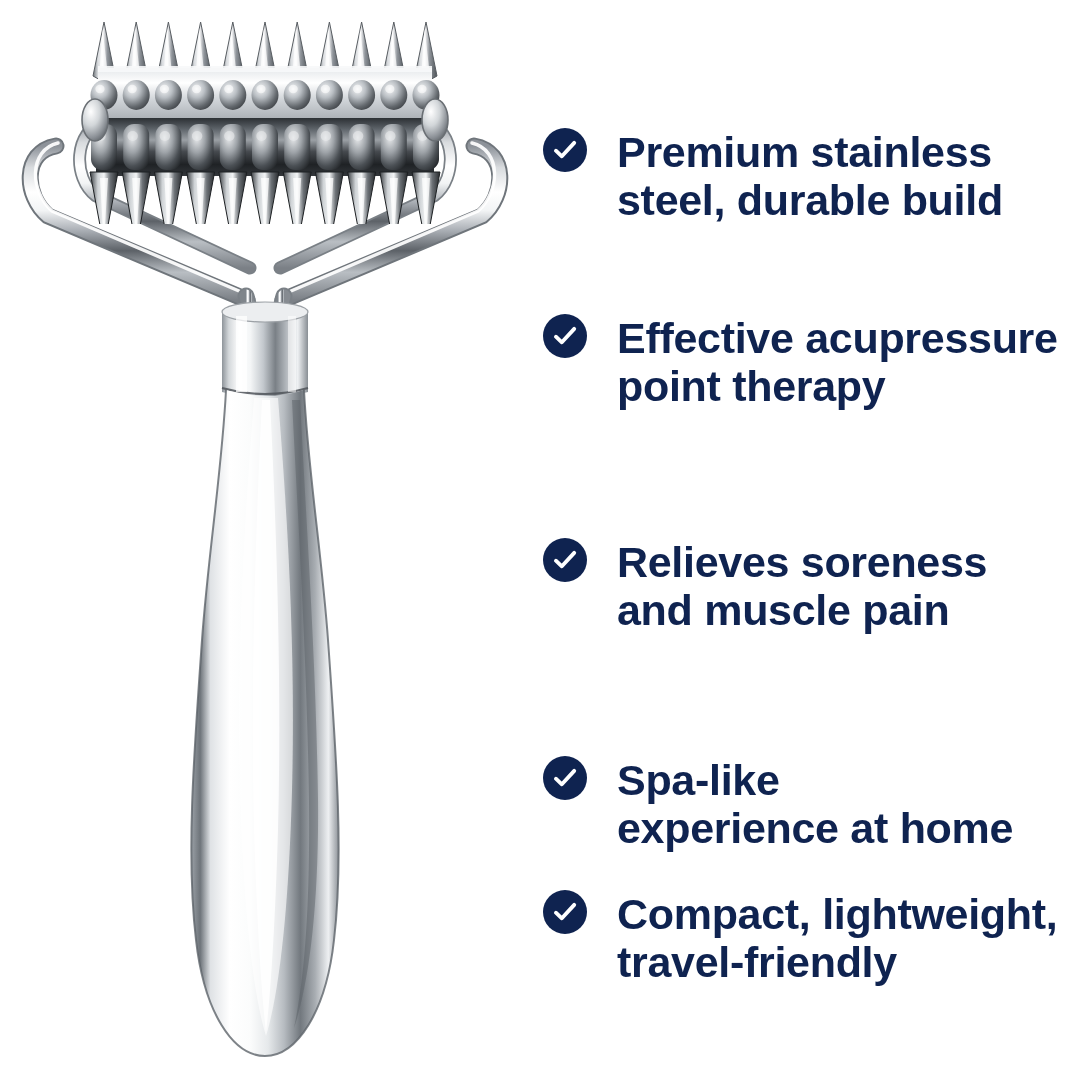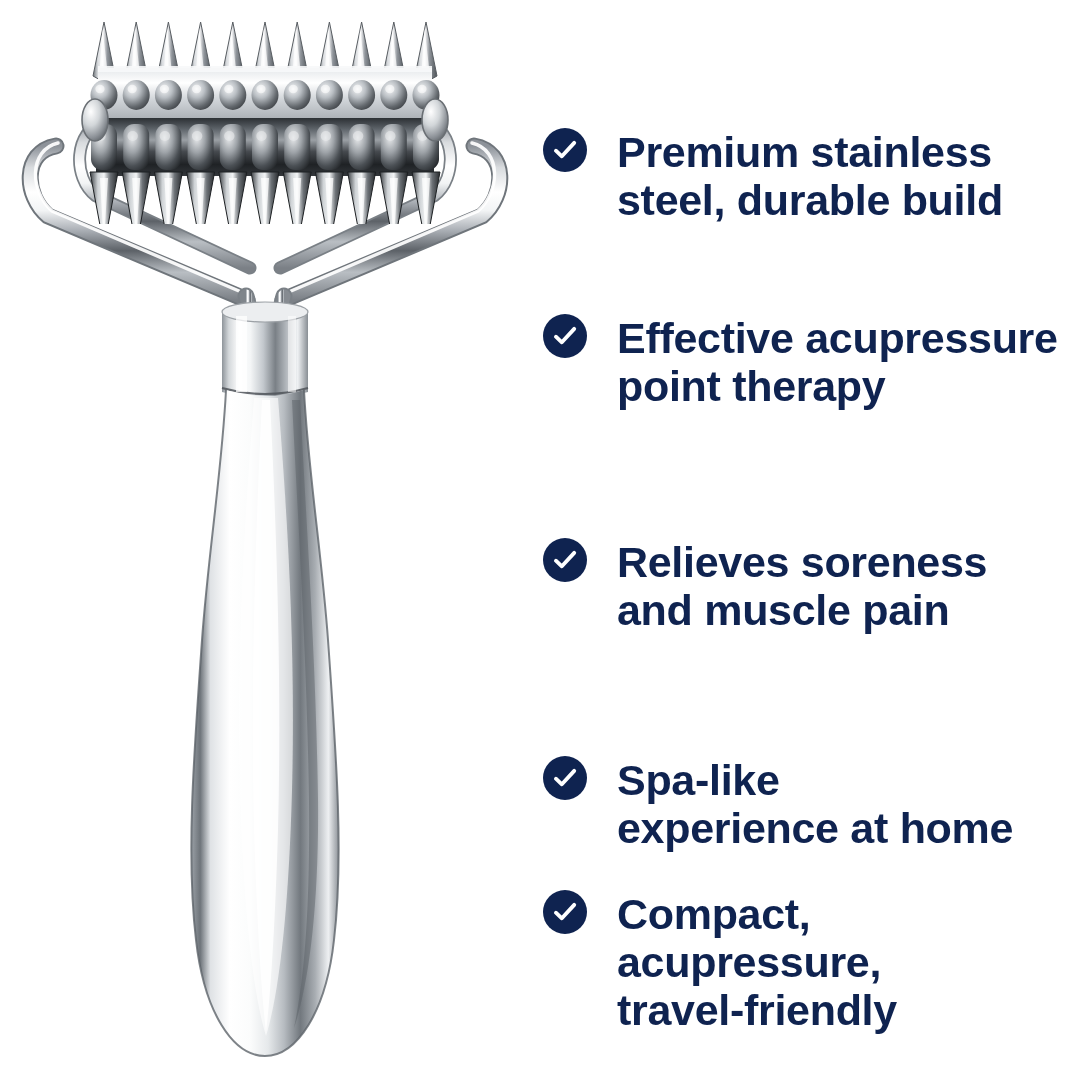--- a/index.html
+++ b/index.html
@@ -426,18 +426,18 @@
       <span class="benefit-text">Spa-like
 experience at home</span>
     </div>
 
     <div class="benefit-row" style="top:890px;">
       <span class="check-badge">
         <svg viewBox="0 0 24 24" aria-hidden="true">
           <path d="M4.2 12.6 L9.3 17.4 L19.9 5.9" fill="none" stroke="#ffffff" stroke-width="3.3" stroke-linecap="round" stroke-linejoin="round"></path>
         </svg>
       </span>
-      <span class="benefit-text">Compact, acupressure,
+      <span class="benefit-text">Compact, lightweight,
 travel-friendly</span>
     </div>
 
   </div>
 </div>
 
 </body></html>

